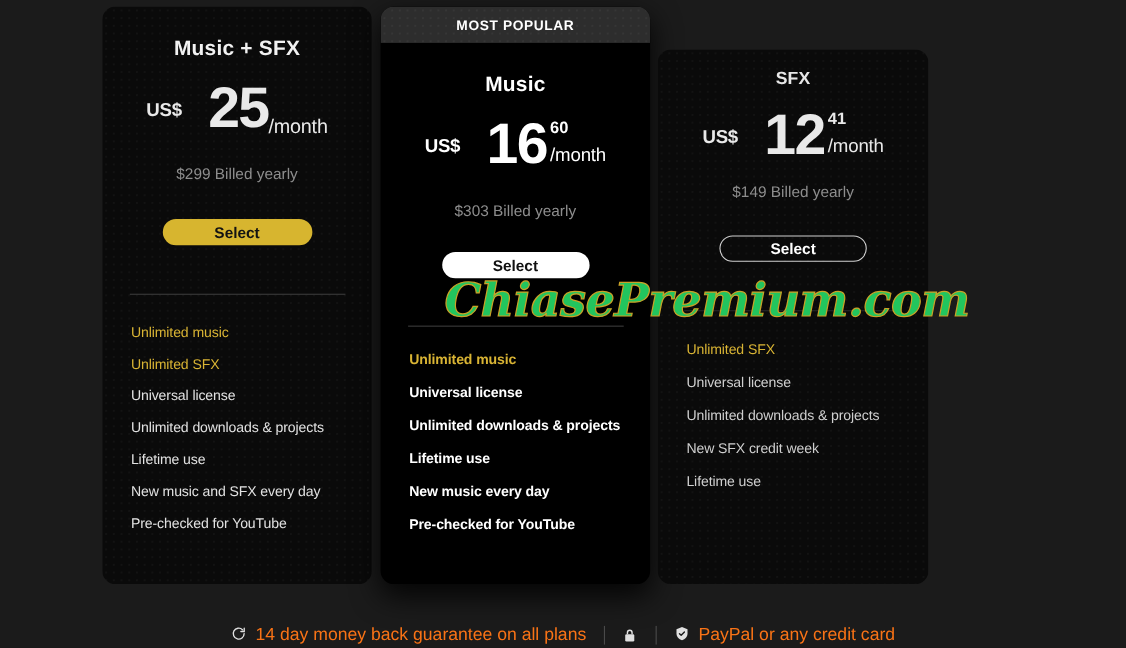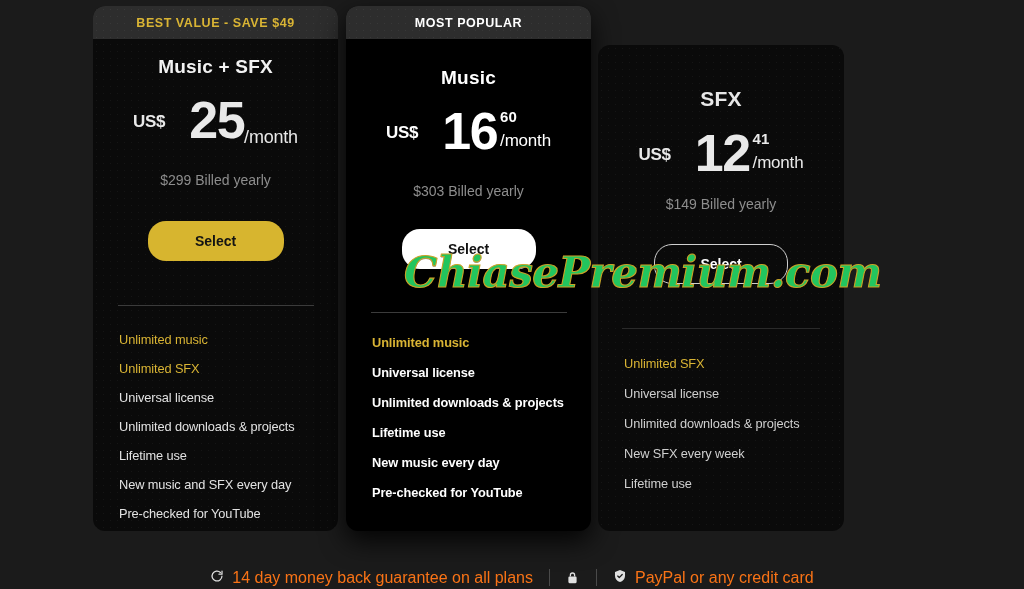--- a/index.html
+++ b/index.html
@@ -83,23 +83,23 @@
     padding: 0 22px;
     text-align: center;
   }
 
   .plan-title {
     font-size: 19px;
     font-weight: bold;
     color: #f2f2f2;
     letter-spacing: 0.2px;
   }
-  .card-1 .plan-title { margin-top: 17px; }
+  .card-1 .plan-title { margin-top: 28px; }
   .card-2 .plan-title { margin-top: 28px; color: #ffffff; }
-  .card-3 .plan-title { margin-top: 42px; color: #e7e7e7; font-size: 21px; }
+  .card-3 .plan-title { margin-top: 18px; color: #e7e7e7; font-size: 16px; }
 
   
   .price-line {
     display: flex;
     align-items: flex-start;
     justify-content: center;
     margin-top: 18px;
     height: 58px;
   }
   .currency {
@@ -155,21 +155,21 @@
     color: #8d8d8d;
     margin-top: 18px;
   }
   .card-3 .billed { margin-top: 9px; }
 
   
   .select-btn {
     display: block;
     margin: 0 auto;
     width: 136px;
-    height: 40px;
+    height: 24px;
     border-radius: 18px;
     font-size: 14px;
     font-weight: bold;
     cursor: pointer;
     font-family: "Liberation Sans", sans-serif;
   }
   .btn-gold {
     background: #d7b52f;
     color: #131313;
     border: none;
@@ -275,23 +275,20 @@
     color: #e0e0e0;
   }
   .foot-icon svg { display: block; }
 </style>
 </head>
 <body>
 
 <div class="pricing-row">
 
   <div class="card card-1">
-    <div class="badge badge-gold">
-      <span>BEST VALUE - SAVE $49</span>
-    </div>
     <div class="card-body">
       <div class="plan-title">Music + SFX</div>
 
       <div class="price-line">
         <span class="currency">US$</span>
         <span class="amount">25</span>
         <span class="per-inline">/month</span>
       </div>
 
       <div class="billed">$299 Billed yearly</div>
@@ -361,21 +358,21 @@
       <div class="billed">$149 Billed yearly</div>
 
       <button class="select-btn btn-outline">Select</button>
 
       <div class="divider"></div>
 
       <ul class="features">
         <li class="hl">Unlimited SFX</li>
         <li>Universal license</li>
         <li>Unlimited downloads &amp; projects</li>
-        <li>New SFX every week</li>
+        <li>New SFX credit week</li>
         <li>Lifetime use</li>
       </ul>
     </div>
   </div>
 
 </div>
 
 <div class="watermark">ChiasePremium.com</div>
 
 <div class="footer">

